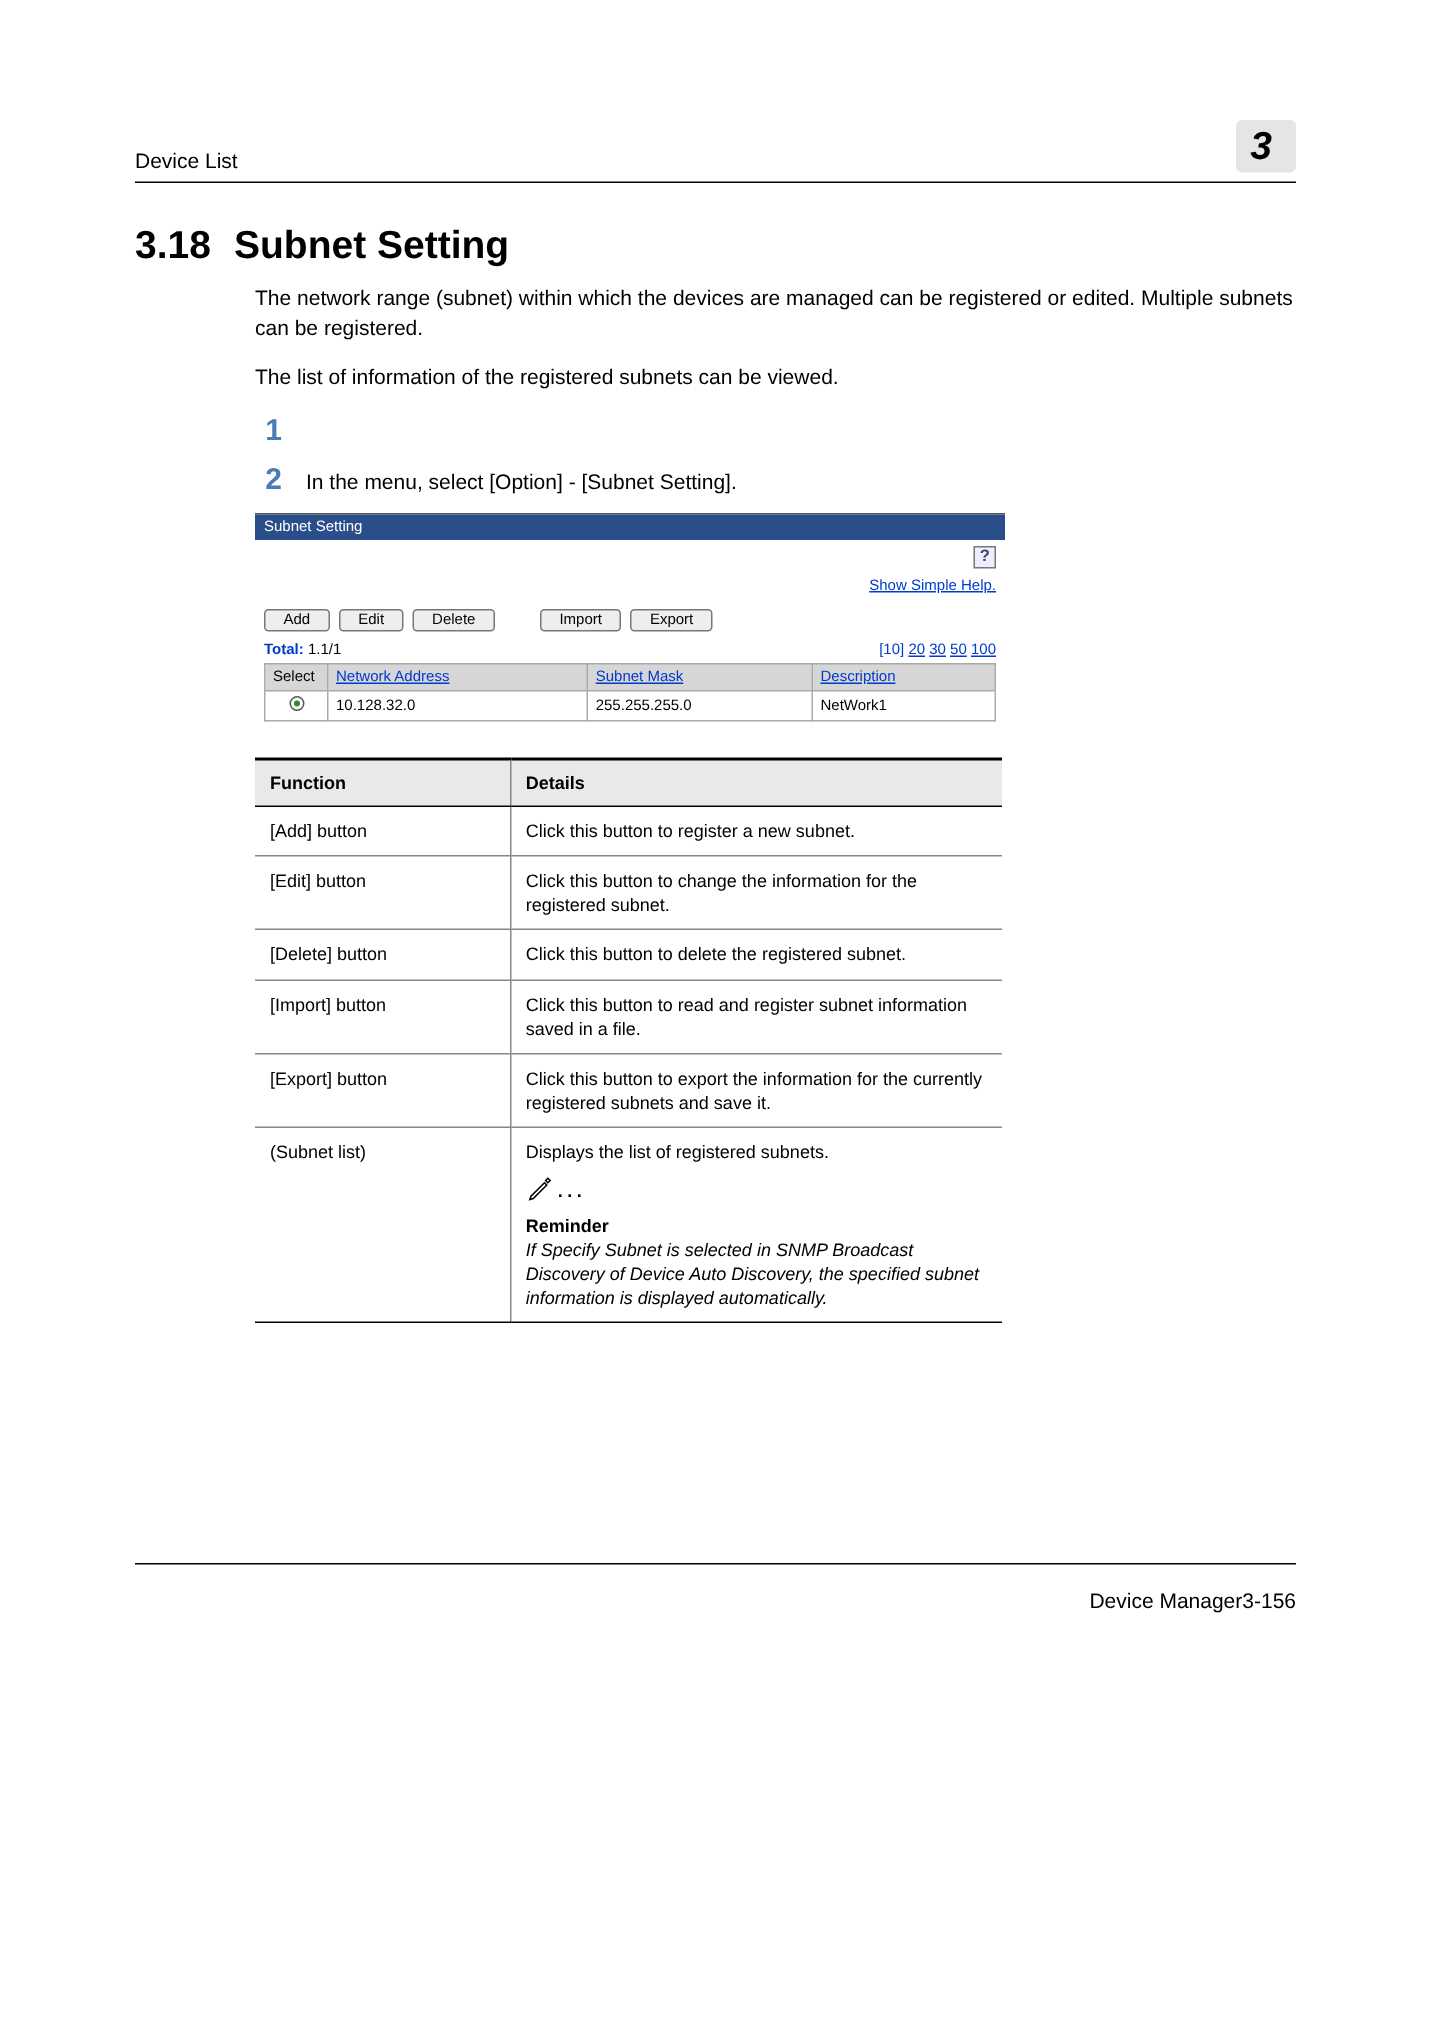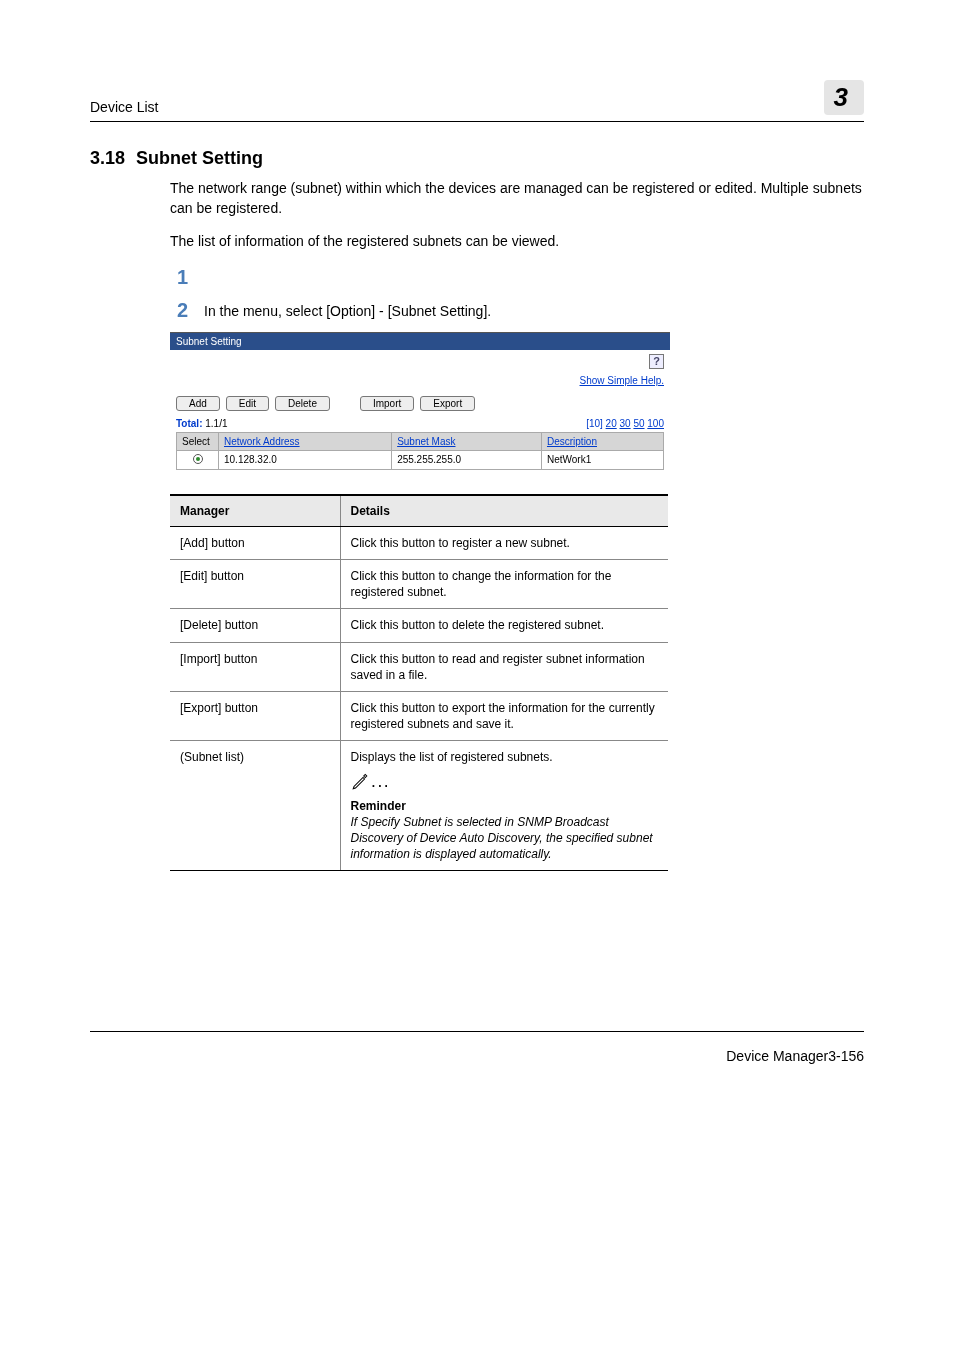--- a/index.html
+++ b/index.html
@@ -1,21 +1,21 @@
 <!DOCTYPE html>
 <html><head>
   <meta charset="utf-8">
   <style>
     * { margin: 0; padding: 0; box-sizing: border-box; }
     body { font-family: Arial, Helvetica, sans-serif; background: #fff; width: 954px; margin: 0 auto; color: #000; }
     .page { padding: 80px 90px 60px 90px; }
     .header-row { display: flex; justify-content: space-between; align-items: flex-end; padding-bottom: 6px; border-bottom: 1px solid #000; margin-bottom: 26px; }
     .header-label { font-size: 14px; }
     .chapter-box { background: #e5e5e5; border-radius: 4px; padding: 2px 16px 2px 10px; font-size: 26px; font-weight: bold; font-style: italic; }
-    .sec-heading { display: flex; font-weight: bold; font-size: 18px; margin-bottom: 10px; }
+    .sec-heading { display: flex; gap: 20px; font-weight: bold; font-size: 26px; margin-bottom: 10px; }
     .sec-num { width: 46px; flex-shrink: 0; }
     .indent { margin-left: 80px; }
     .para { font-size: 14px; line-height: 1.4; margin-bottom: 14px; }
     .subsec-heading { display: flex; gap: 14px; font-weight: bold; font-size: 16px; margin-bottom: 8px; margin-top: 10px; }
     .subsec-num { width: 52px; flex-shrink: 0; }
     .step-row { display: flex; gap: 16px; margin-bottom: 10px; }
     .step-num { color: #4a7db8; font-size: 20px; font-weight: bold; width: 18px; flex-shrink: 0; text-align: right; }
     .step-text { font-size: 14px; padding-top: 4px; }
     
     .shot { width: 500px; margin-left: 80px; margin-bottom: 24px; border-top: 1px solid #555; }
@@ -120,21 +120,21 @@
         <td>255.255.255.0</td>
         <td>NetWork1</td>
       </tr>
     </tbody>
       </table>
   </div>
 
   <table class="func-table">
     <tbody>
         <tr>
-      <th>Manager</th>
+      <th>Function</th>
       <th>Details</th>
     </tr>
     <tr>
       <td>[Add] button</td>
       <td>Click this button to register a new subnet.</td>
     </tr>
     <tr>
       <td>[Edit] button</td>
       <td>Click this button to change the information for the registered subnet.</td>
     </tr>

